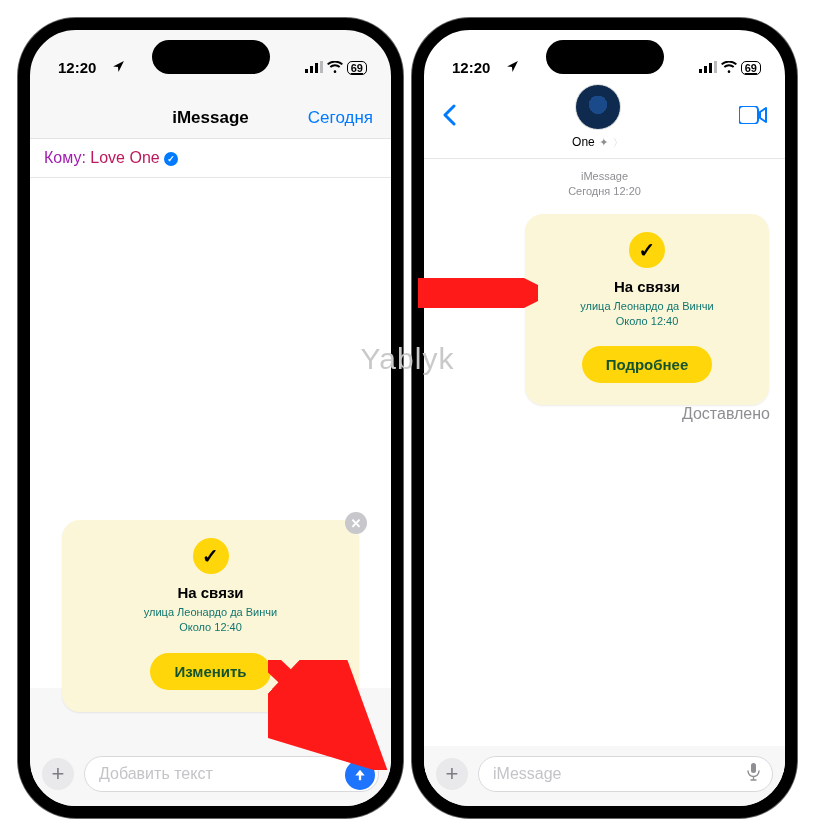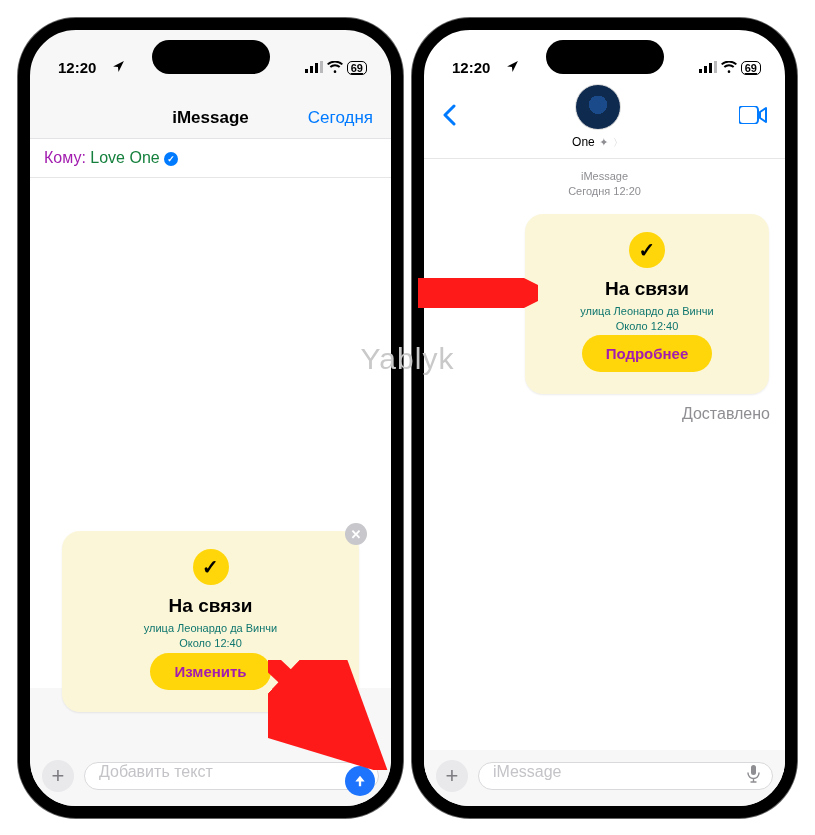--- a/index.html
+++ b/index.html
@@ -72,21 +72,21 @@
     color: #007aff; font-size: 17px;
   }
 
   .to-field {
     background: #fff;
     padding: 10px 14px;
     font-size: 16px;
     border-bottom: 1px solid #e6e6e8;
   }
   .to-label { color: #a21caf; }
-  .to-contact { color: #15803d; }
+  .to-contact { color: #be185d; }
   .verified-badge {
     display: inline-flex; width: 14px; height: 14px; background:#007aff;
     border-radius:50%; color:#fff; align-items:center; justify-content:center;
     font-size:9px; font-weight:700; vertical-align: middle;
   }
 
   .compose-body {
     background: #fff;
     height: 510px;
     position: relative;
@@ -108,42 +108,42 @@
     position: absolute; top: -8px; right: -8px;
     width: 22px; height: 22px; border-radius: 50%; background: #c7c7cc;
     color: #fff; display: flex; align-items: center; justify-content: center;
     font-size: 13px; font-weight: 700;
   }
   .checkin-icon {
     width: 36px; height: 36px; border-radius: 50%;
     background: #ffd60a; display: inline-flex; align-items: center; justify-content: center;
     font-size: 20px; font-weight: 800; color: #000; margin-bottom: 10px;
   }
-  .checkin-title { font-size: 19px; font-weight: 700; margin-bottom: 4px; }
+  .checkin-title { font-size: 15px; font-weight: 700; margin-bottom: 4px; }
   .checkin-line  { font-size: 11px; color: #0f766e; line-height: 1.35; }
   .checkin-btn {
-    display: inline-block; margin-top: 2px;
-    background: #ffd60a; color: #a21caf;
+    display: inline-block; margin-top: 18px;
+    background: #ffd60a; color: #14532d;
     padding: 10px 24px; border-radius: 22px;
     font-size: 15px; font-weight: 600;
   }
 
   .input-row {
     position: absolute; left: 0; right: 0; bottom: 0;
     background: #f7f7f8;
     padding: 10px 12px 14px;
     display: flex; align-items: center; gap: 10px;
   }
   .plus-btn {
     width: 32px; height: 32px; border-radius: 50%; background: #e9e9eb;
     display: flex; align-items: center; justify-content: center; color:#7d7d82; font-size: 22px;
   }
   .text-pill {
-    flex: 1; height: 28px; border: 1px solid #d9d9dc; border-radius: 18px;
-    background: #fff; display: flex; align-items: flex-start; padding: 0 14px;
+    flex: 1; height: 36px; border: 1px solid #d9d9dc; border-radius: 18px;
+    background: #fff; display: flex; align-items: center; padding: 0 14px;
     color: #c4c4c8; font-size: 16px; position: relative;
   }
   .send-btn {
     width: 30px; height: 30px; border-radius: 50%;
     background: #1e74fd; color:#fff; display:flex; align-items:center; justify-content:center;
     font-size: 17px; font-weight: 800;
     position: absolute; right: 3px; top: 3px;
   }
   .mic-icon {
     position: absolute; right: 12px; top: 50%; transform: translateY(-50%);

